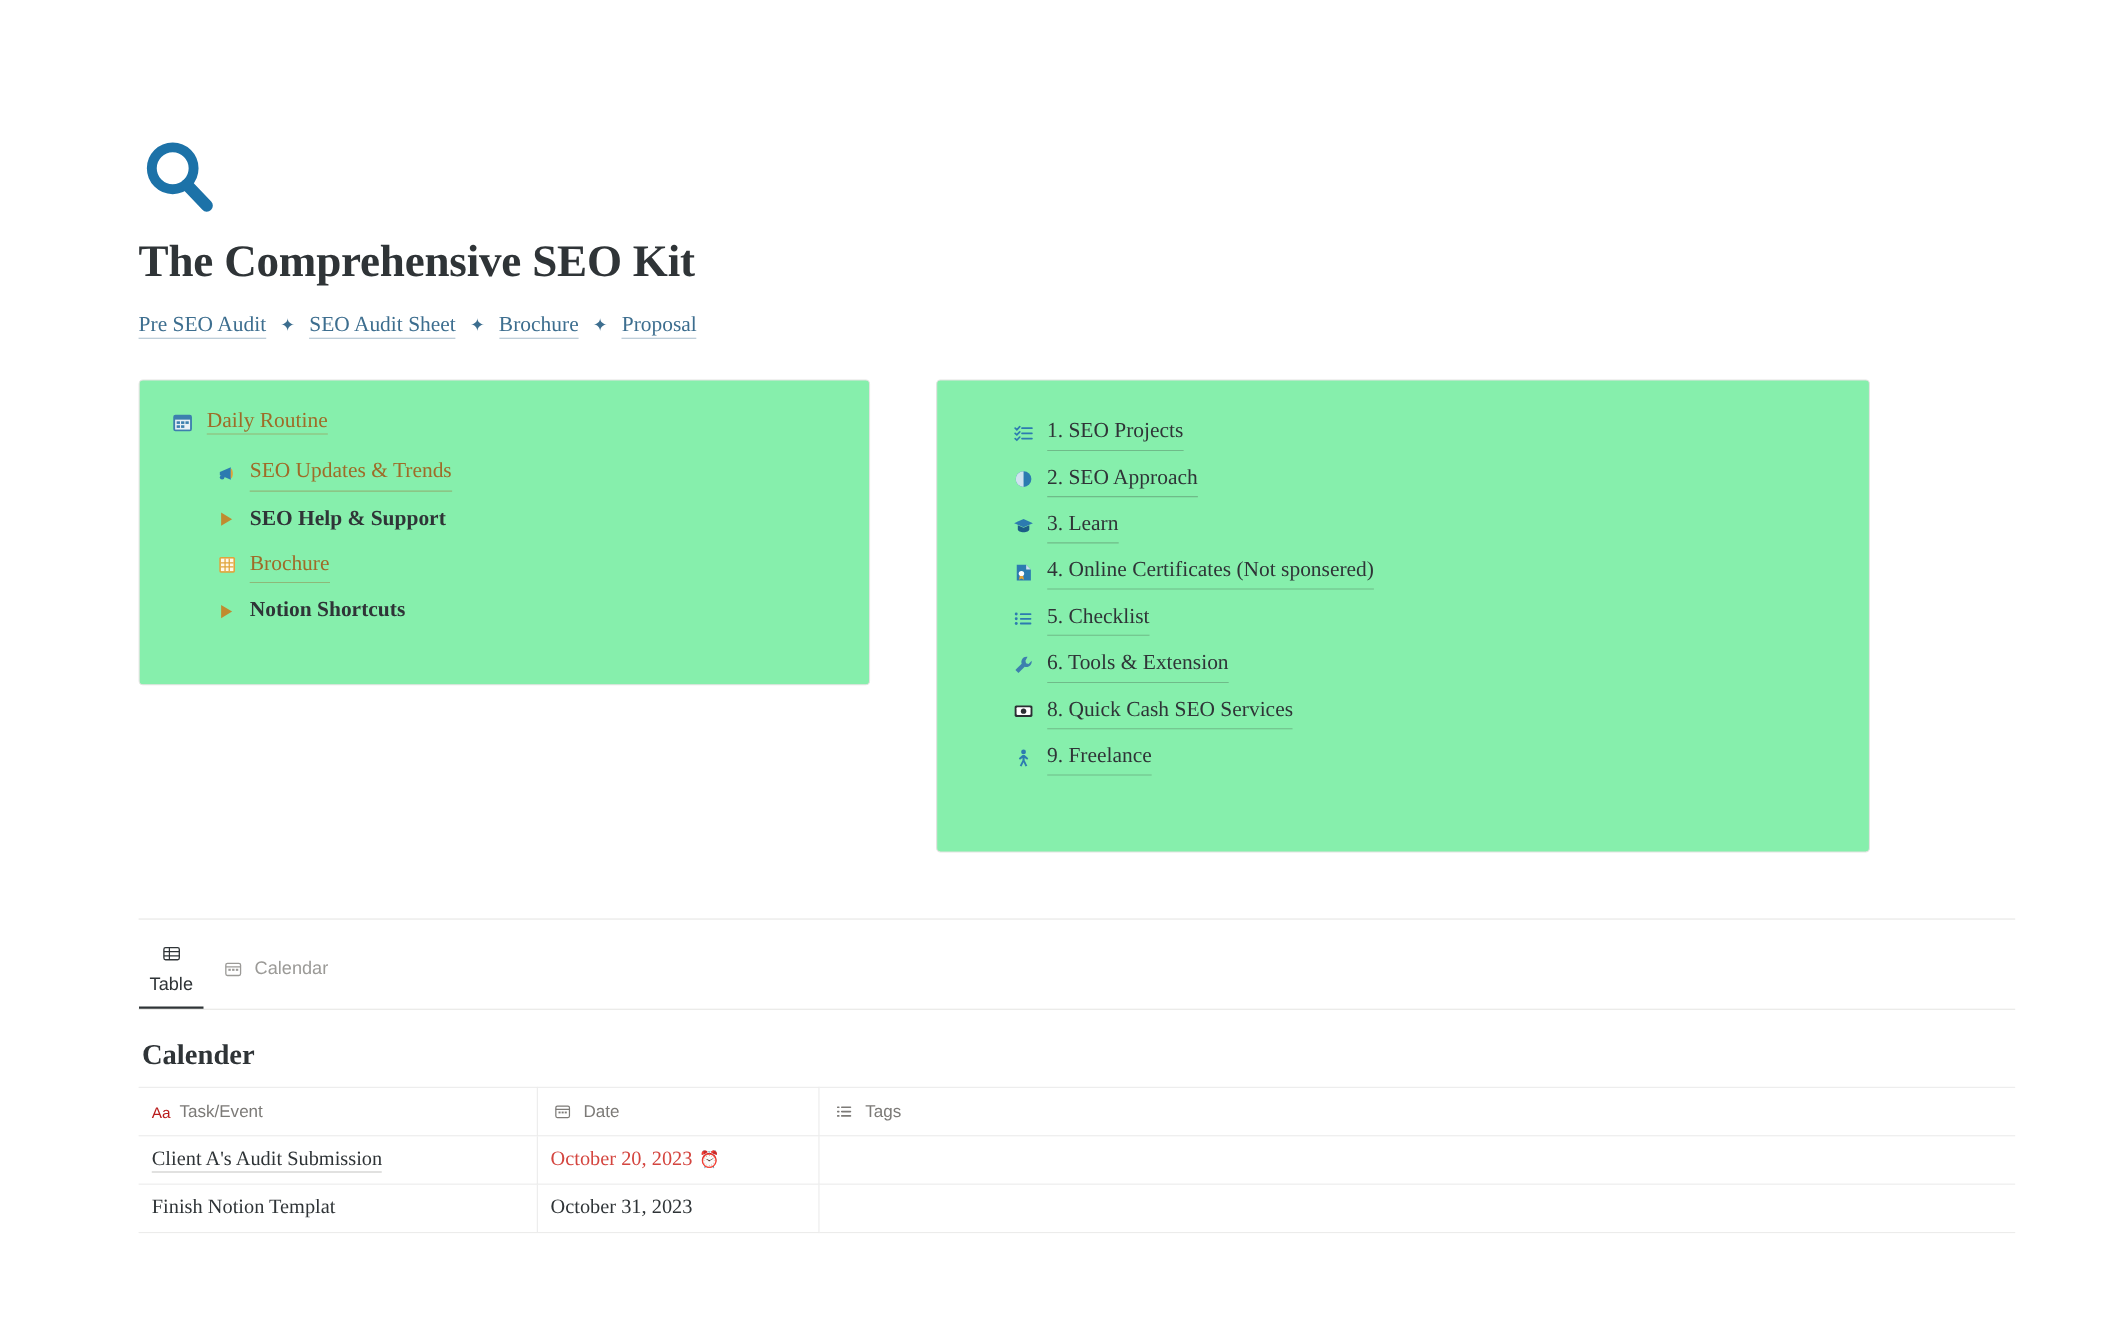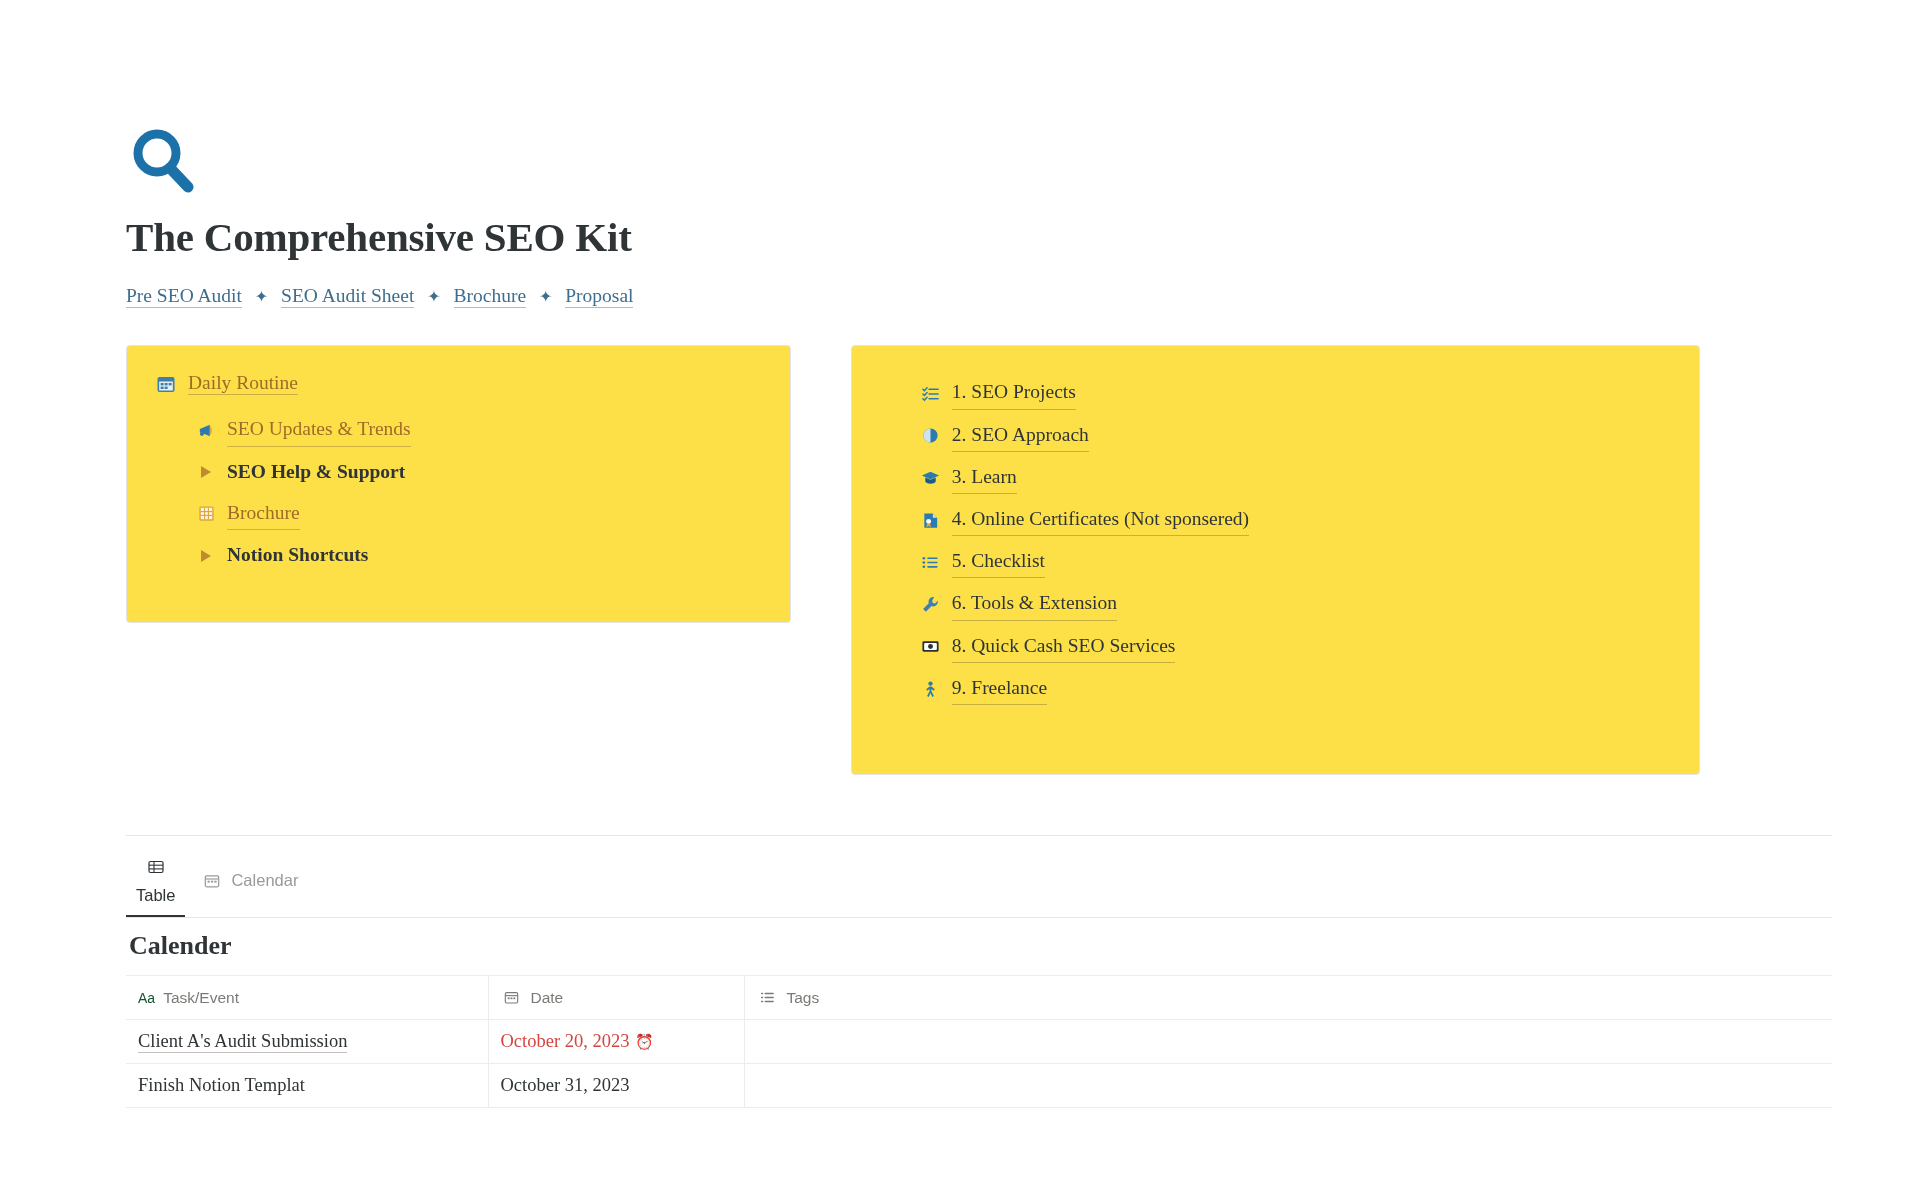--- a/index.html
+++ b/index.html
@@ -59,21 +59,21 @@
 
   
   .cards {
     display: flex;
     gap: 60px;
     align-items: flex-start;
   }
   .card {
     border: 1px solid #e3e3e1;
     border-radius: 4px;
-    background: #fde047;
+    background: #86efac;
     padding: 26px 28px 30px 28px;
   }
   .card-left { width: 716px; min-height: 278px; }
   .card-right { width: 916px; min-height: 430px; }
 
   .card-head {
     display: flex;
     align-items: center;
     gap: 11px;
     margin-bottom: 14px;
@@ -157,21 +157,21 @@
   }
   .db-tab.active {
     color: #2f3437;
     box-shadow: inset 0 -2px 0 0 #2f3437;
     flex-direction: column;
   }
   .db-title {
     font-family: "Liberation Serif", serif;
     font-size: 26px;
     font-weight: 700;
-    margin: 13px 0 14px 3px;
+    margin: 26px 0 14px 3px;
     color: #2f3437;
   }
   table.db {
     border-collapse: collapse;
     width: 1706px;
     table-layout: fixed;
   }
   table.db th, table.db td {
     text-align: left;
     font-weight: 400;
@@ -203,21 +203,21 @@
   }
   td.date {
     font-size: 18.5px;
     color: #2f3437;
   }
   td.date.overdue { color: #d4453f; }
   .alarm { margin-left: 6px; font-size: 15px; }
   .aa {
     font-family: "Liberation Sans", sans-serif;
     font-size: 14px;
-    color: #14532d;
+    color: #b91c1c;
   }
 </style>
 </head>
 <body>
 
 <div class="page">
   <div class="content">
 
     <div class="page-icon">
       <svg viewBox="0 0 72 72" width="72" height="72" aria-hidden="true">

